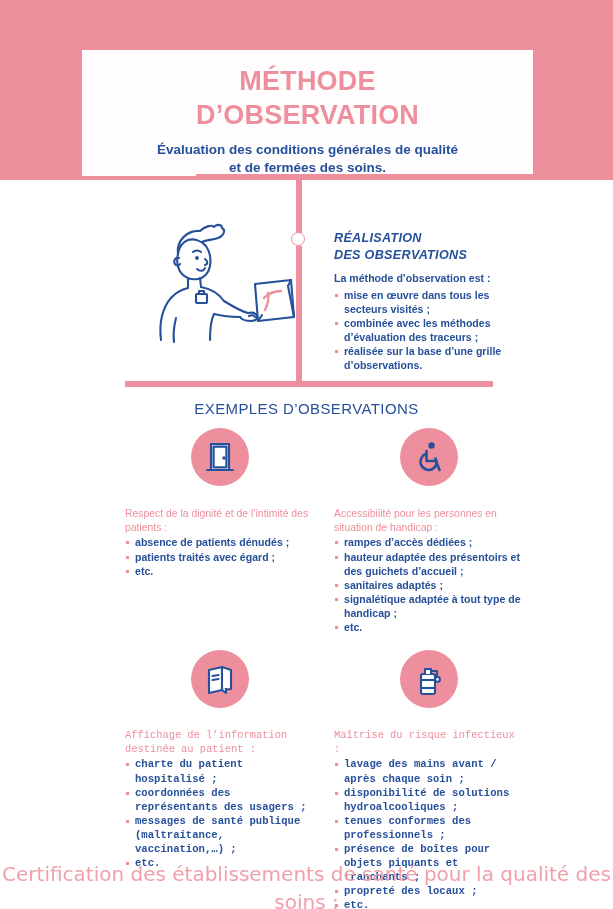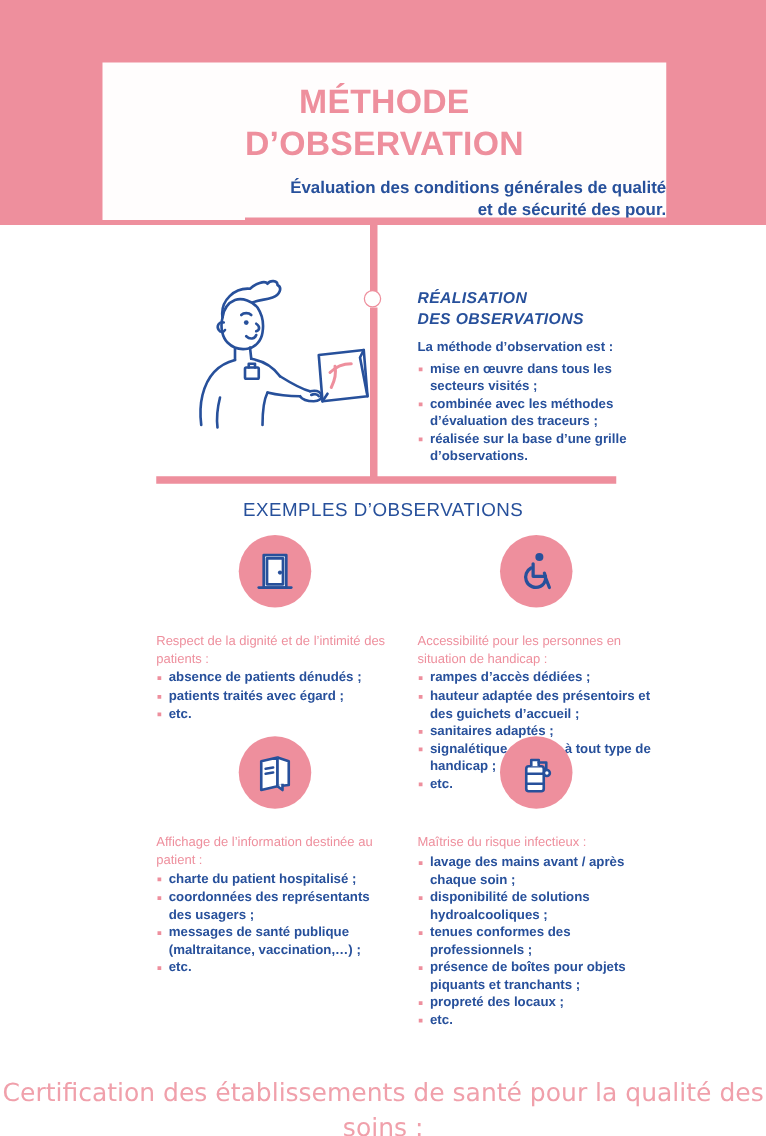--- a/index.html
+++ b/index.html
@@ -64,21 +64,21 @@
     text-align: center;
     color: #ee8f9d;
     font-size: 27px;
     font-weight: bold;
     line-height: 1.26;
     letter-spacing: 0.2px;
   }
   .hero-sub {
     margin: 0;
     padding-top: 9px;
-    text-align: right;
+    text-align: center;
     color: #27509b;
     font-size: 13.5px;
     font-weight: bold;
     line-height: 1.34;
   }
 
   
   .conn-vert {
     position: absolute;
     left: 296px;
@@ -187,21 +187,21 @@
   }
 
   
   .card {
     position: absolute;
     width: 190px;
   }
   .card-c1 { left: 125px; }
   .card-c2 { left: 334px; }
   .card-r1 { top: 428px; }
-  .card-r2 { top: 589px; }
+  .card-r2 { top: 650px; font-family: Liberation Mono, monospace; }
 
   .icon-circle {
     width: 58px;
     height: 58px;
     border-radius: 50%;
     background: #ee8f9d;
     margin: 0 auto;
     display: flex;
     align-items: center;
     justify-content: center;
@@ -237,21 +237,21 @@
 
   <div class="pink-band"></div>
 
   <div class="hero-card">
     <h1 class="hero-title">
       <span>MÉTHODE</span><br>
       <span>D’OBSERVATION</span>
     </h1>
     <p class="hero-sub">
       <span>Évaluation des conditions générales de qualité</span><br>
-      <span>et de sécurité des pour.</span>
+      <span>et de fermées des soins.</span>
     </p>
   </div>
   <div class="hero-edge-left"></div>
   <div class="hero-edge-right"></div>
 
   <div class="conn-vert"></div>
   <div class="conn-dot"></div>
   <div class="conn-vert-2"></div>
   <div class="rule-exemples"></div>
 

